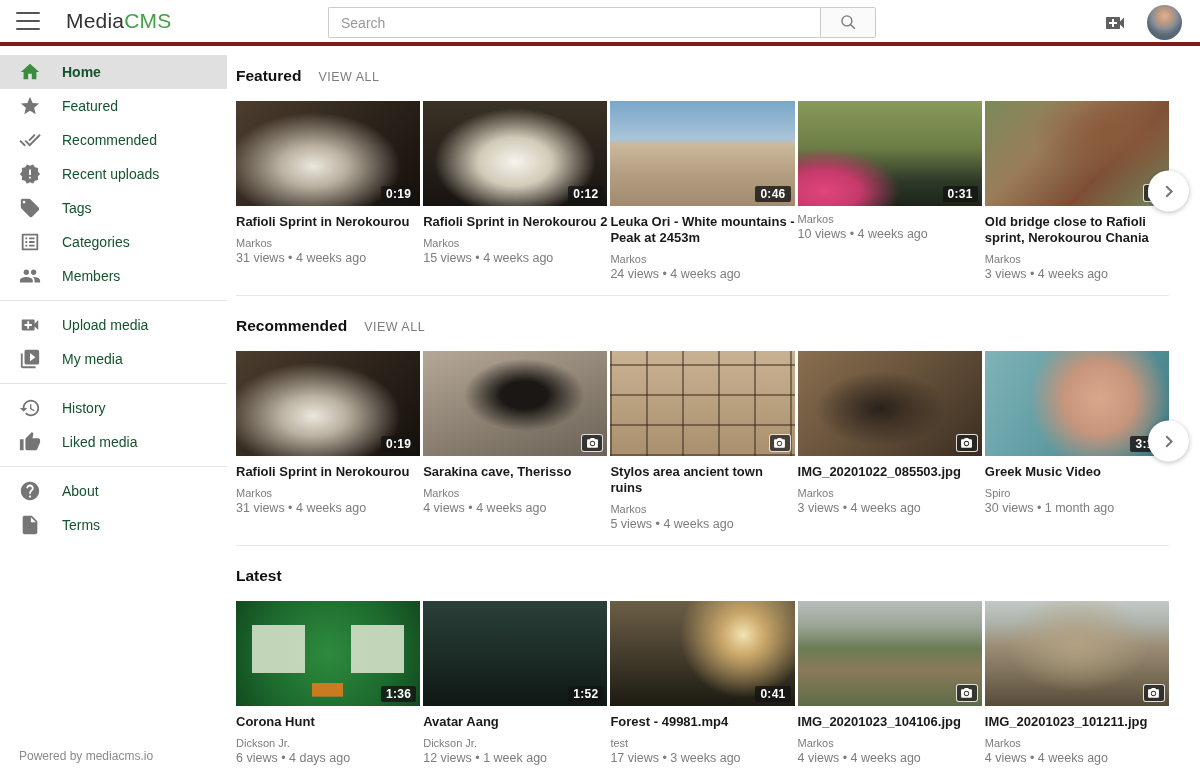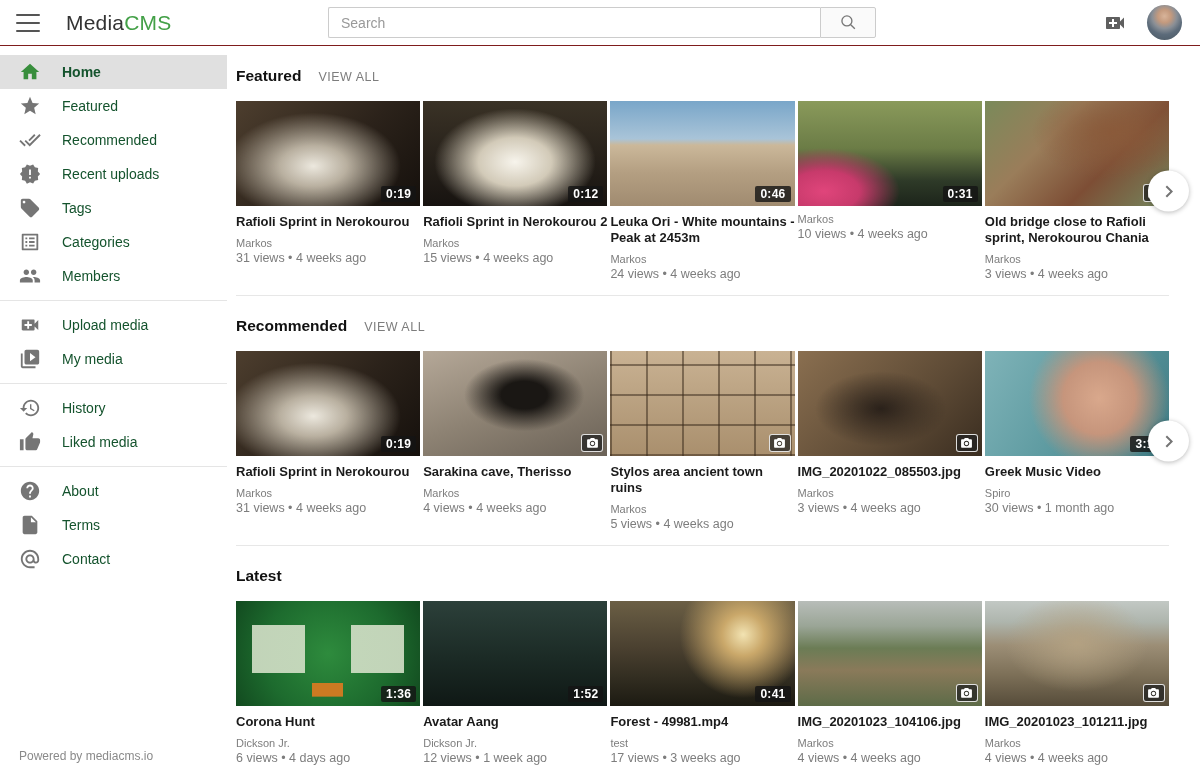--- a/index.html
+++ b/index.html
@@ -1,20 +1,20 @@
 <!DOCTYPE html>
 <html><head>
 <meta charset="utf-8">
 <style>
   * { margin:0; padding:0; box-sizing:border-box; }
   html,body { width:1200px; height:775px; background:#fff; font-family:"Liberation Sans", sans-serif; }
   .app { width:1200px; height:775px; display:flex; flex-direction:column; overflow:hidden; }
 
   
-  .header { height:46px; flex:none; display:flex; align-items:center; position:relative; border-bottom:1px solid #7f1d1d; background:#fff; z-index:5; }
+  .header { height:46px; flex:none; display:flex; align-items:center; position:relative; border-bottom:4px solid #7f1d1d; background:#fff; z-index:5; }
   .burger { margin-left:16px; width:24px; height:18px; display:flex; flex-direction:column; justify-content:space-between; cursor:pointer; }
   .burger span { display:block; height:2px; background:#555; border-radius:1px; }
   .logo { margin-left:26px; font-size:21px; color:#333; cursor:pointer; letter-spacing:.2px; }
   .logo .accent { color:#43a047; }
   .search-wrap { position:absolute; left:328px; top:7px; display:flex; }
   .search-input { width:492px; height:31px; border:1px solid #ccc; border-right:none; border-radius:2px 0 0 2px; padding:0 12px; font-size:14px; color:#333; outline:none; font-family:"Liberation Sans",sans-serif; }
   .search-input::placeholder { color:#999; }
   .search-btn { width:56px; height:31px; border:1px solid #ccc; background:#fafafa; border-radius:0 2px 2px 0; display:flex; align-items:center; justify-content:center; cursor:pointer; color:#777; }
   .hdr-upload { position:absolute; right:72px; top:11px; color:#5f5f5f; cursor:pointer; }
   .avatar { position:absolute; right:18px; top:5px; width:35px; height:35px; border-radius:50%; cursor:pointer;
@@ -206,28 +206,20 @@
         <span class="side-label">About</span>
       </div>
       <div class="side-item">
         <span class="side-icon">
             <svg width="22" height="22" viewBox="0 0 24 24" fill="currentColor">
               <path d="M6 2c-1.1 0-1.99.9-1.99 2L4 20c0 1.1.89 2 1.99 2H18c1.1 0 2-.9 2-2V8l-6-6H6zm7 7V3.5L18.5 9H13z"></path>
             </svg>
           </span>
         <span class="side-label">Terms</span>
       </div>
-      <div class="side-item">
-        <span class="side-icon">
-            <svg width="22" height="22" viewBox="0 0 24 24" fill="currentColor">
-              <path d="M12 2C6.48 2 2 6.48 2 12s4.48 10 10 10h5v-2h-5c-4.34 0-8-3.66-8-8s3.66-8 8-8 8 3.66 8 8v1.43c0 .79-.71 1.57-1.5 1.57s-1.5-.78-1.5-1.57V12c0-2.76-2.24-5-5-5s-5 2.24-5 5 2.24 5 5 5c1.38 0 2.64-.56 3.54-1.47.65.89 1.77 1.47 2.96 1.47 1.97 0 3.5-1.6 3.5-3.57V12c0-5.52-4.48-10-10-10zm0 13c-1.66 0-3-1.34-3-3s1.34-3 3-3 3 1.34 3 3-1.34 3-3 3z"></path>
-            </svg>
-          </span>
-        <span class="side-label">Contact</span>
-      </div>
 
       <div class="side-footer">Powered by mediacms.io</div>
     </div>
 
     <div class="main">
 
       <div class="section">
         <div class="sec-head">
           <span class="sec-title">Featured</span>
           <span class="view-all">VIEW ALL</span>

